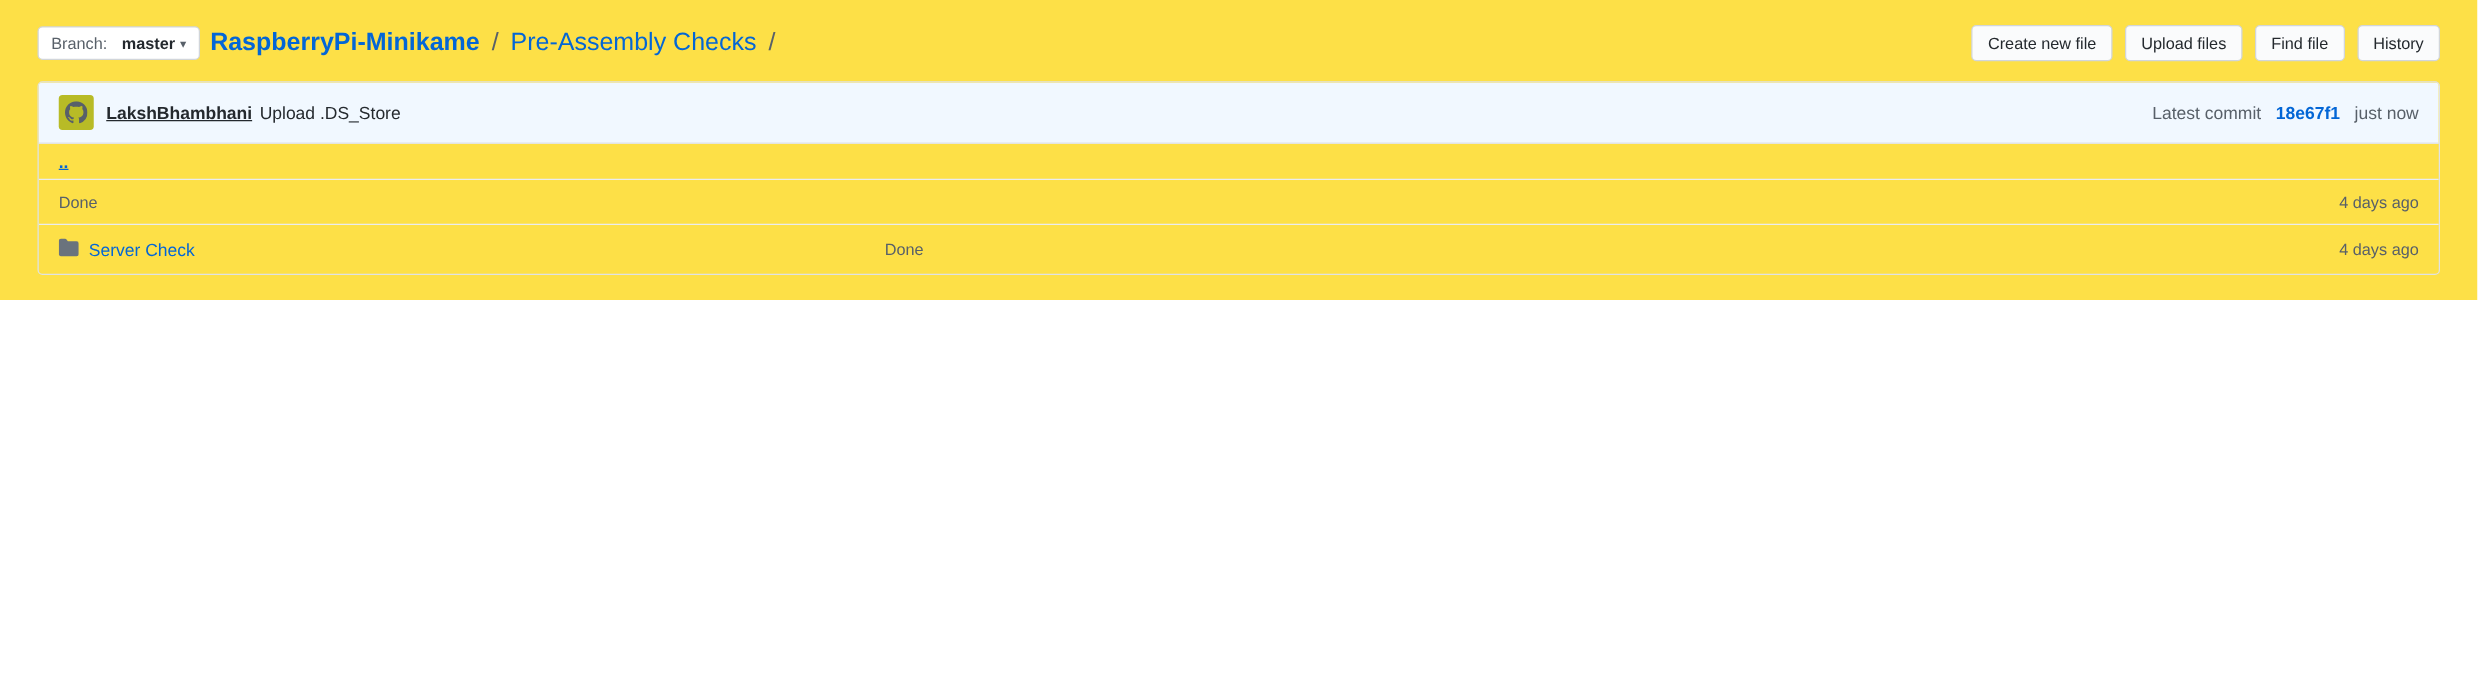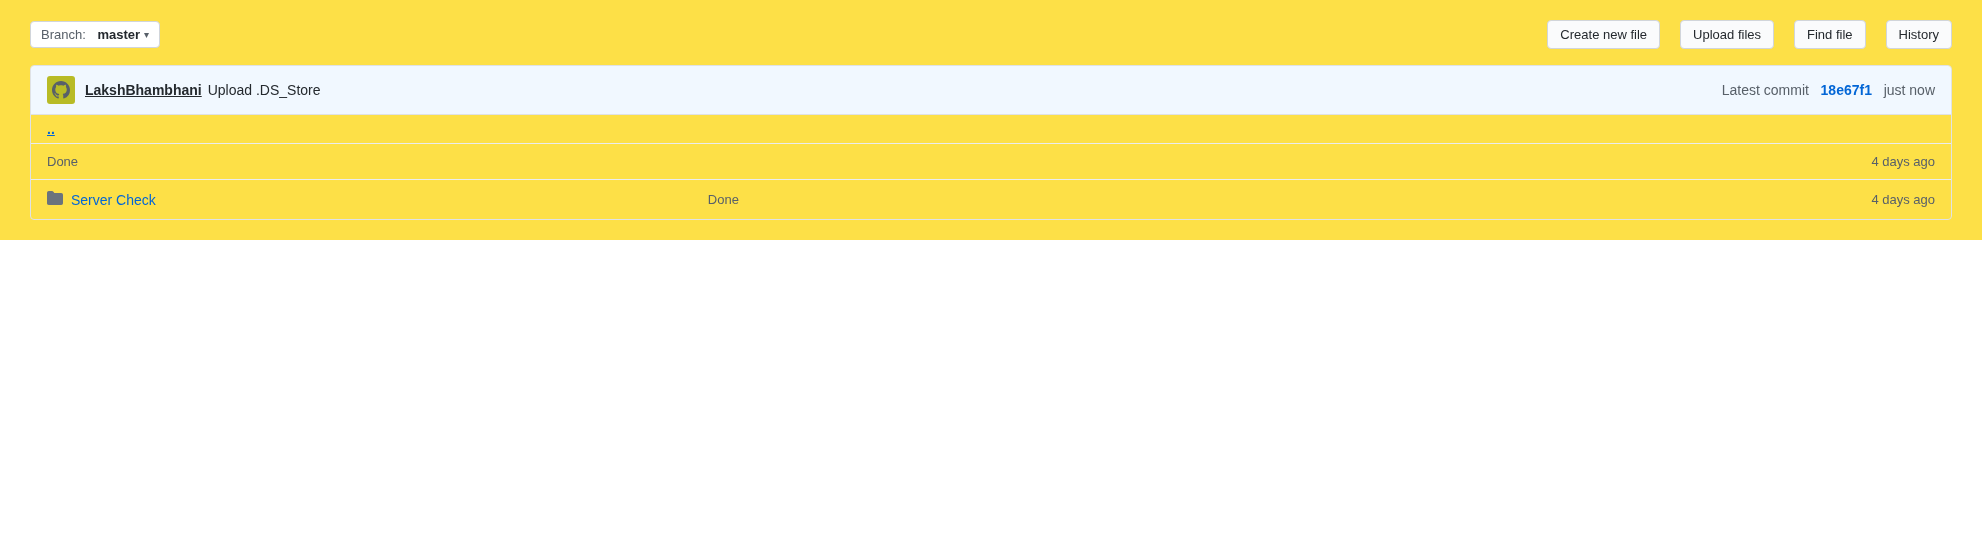--- a/index.html
+++ b/index.html
@@ -80,21 +80,21 @@
     }
 
     .breadcrumb .separator {
       color: #586069;
       margin: 0 4px;
     }
 
     .top-bar-right {
       display: flex;
       align-items: center;
-      gap: 20px;
+      gap: 10px;
     }
 
     .action-btn {
       display: inline-flex;
       align-items: center;
       border: 1px solid #d1d5da;
       border-radius: 4px;
       padding: 6px 12px;
       font-size: 13px;
       font-weight: 500;
@@ -228,20 +228,26 @@
 
   <div class="top-bar">
     <div class="top-bar-left">
       <button class="branch-selector">
         <span class="branch-label">Branch:</span>
         &nbsp;
         <strong class="branch-name">master</strong>
         <span class="chevron-down">▾</span>
       </button>
 
+      <div class="breadcrumb">
+        <a href="#" class="repo-link">RaspberryPi-Minikame</a>
+        <span class="separator">/</span>
+        <a href="#" class="path-link">Pre-Assembly Checks</a>
+        <span class="separator">/</span>
+      </div>
     </div>
 
     <div class="top-bar-right">
       <button class="action-btn">Create new file</button>
       <button class="action-btn">Upload files</button>
       <button class="action-btn">Find file</button>
       <button class="action-btn">History</button>
     </div>
   </div>
 

